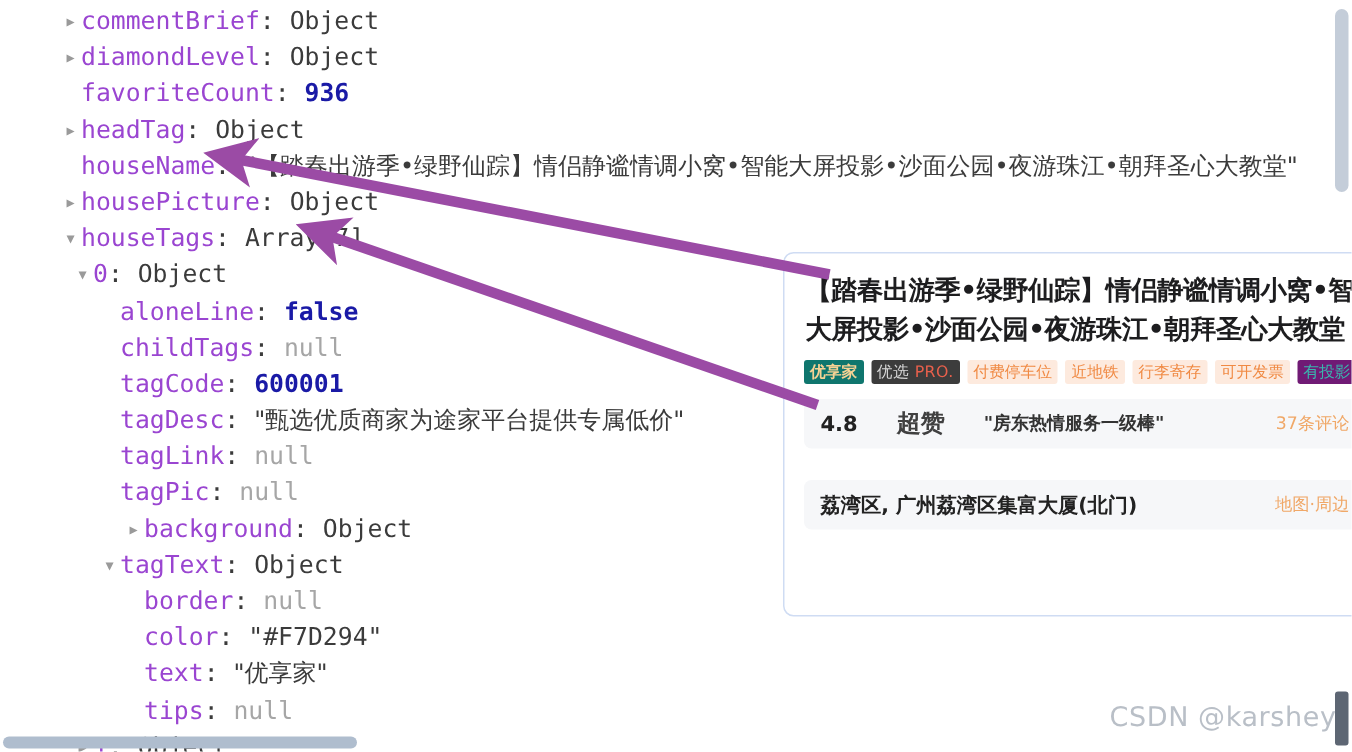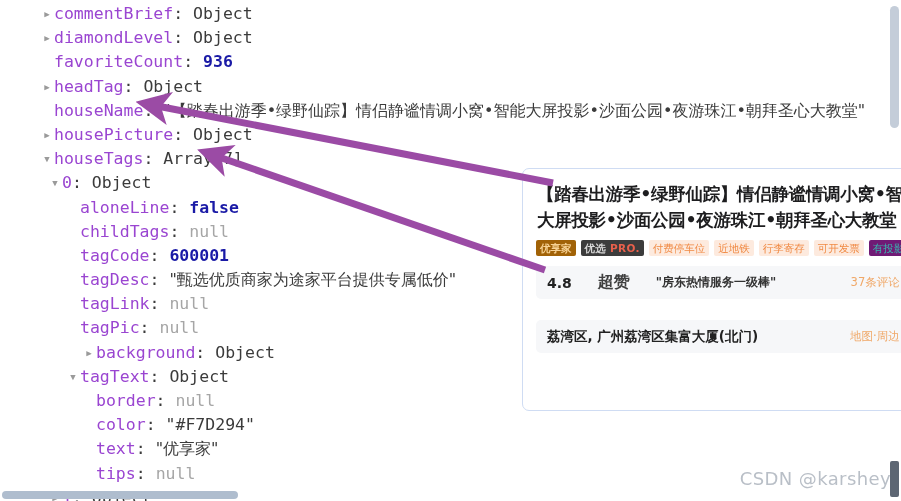--- a/index.html
+++ b/index.html
@@ -97,25 +97,25 @@
     gap: 5px 5px;
   }
   .tag {
     font-size: 10.5px;
     line-height: 14px;
     padding: 1px 4px 1px 4px;
     border-radius: 2px;
     white-space: nowrap;
     font-family: "DejaVu Sans", "Liberation Sans", sans-serif;
   }
-  .tag-youxiang { background: #a16207; color: #f7d294; font-weight: bold; }
+  .tag-youxiang { background: #0f766e; color: #f7d294; font-weight: bold; }
   .tag-pro {
     background: #3c3c3c;
     color: #d8d8d8;
-    font-weight: bold;
+    font-weight: normal;
     letter-spacing: 0.3px;
     text-align: center;
   }
   .tag-pro .pro { color: #e8604c; }
   .tag-orange { background: #fdeade; color: #f08a44; }
   .tag-cyan { background: #701a75; color: #39b7ae; }
 
   .infobox {
     margin: 10px 13px 0 13px;
     background: #f6f7f9;

